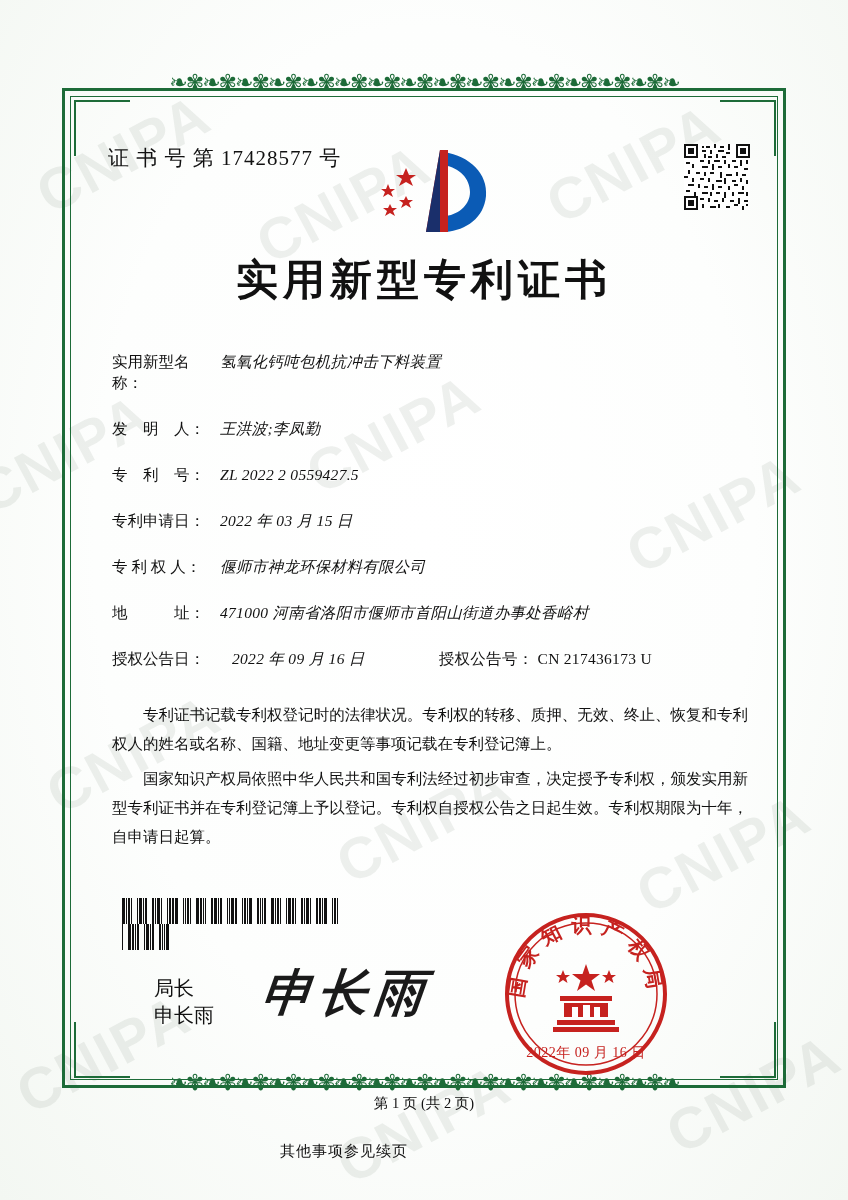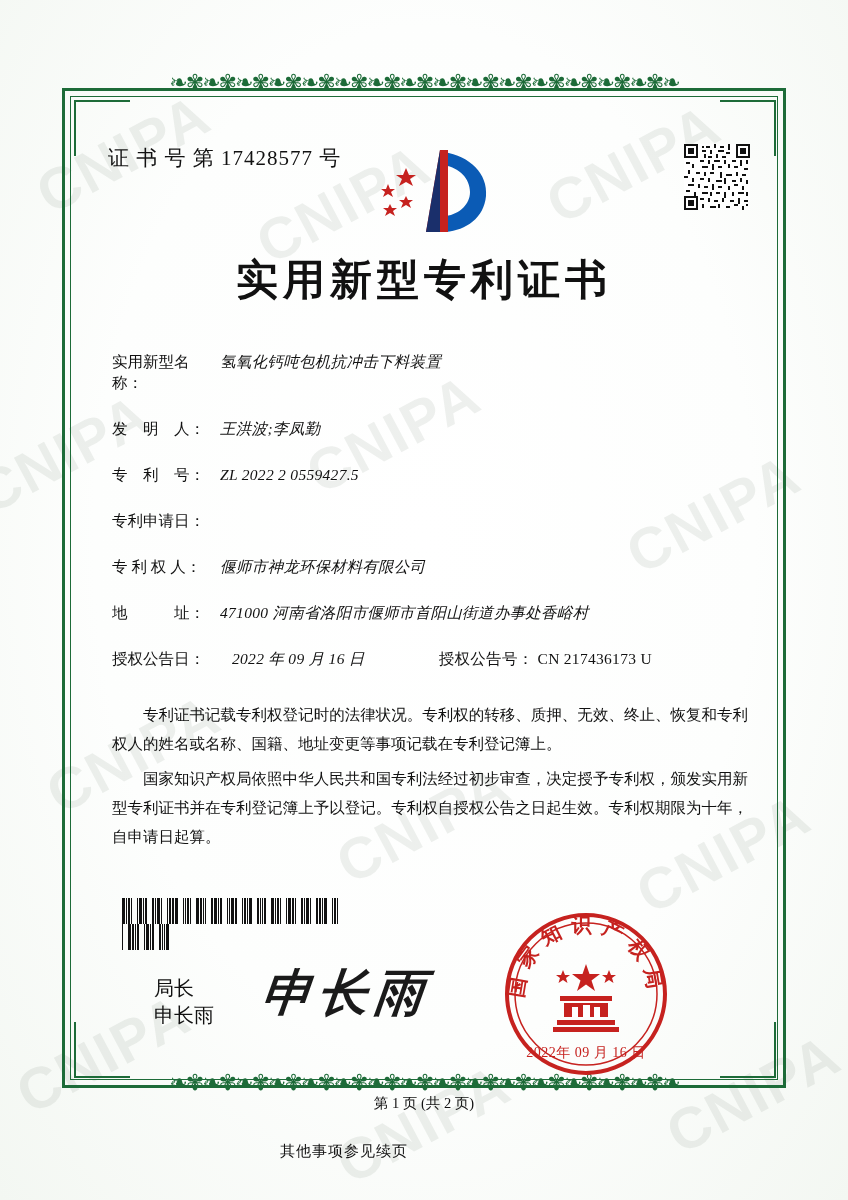--- a/index.html
+++ b/index.html
@@ -424,20 +424,21 @@
       <div class="field-value">王洪波;李凤勤</div>
     </div>
 
     <div class="field-row">
       <div class="field-label">专　利　号：</div>
       <div class="field-value">ZL 2022 2 0559427.5</div>
     </div>
 
     <div class="field-row">
       <div class="field-label">专利申请日：</div>
+      <div class="field-value">2022 年 03 月 15 日</div>
     </div>
 
     <div class="field-row">
       <div class="field-label">专 利 权 人：</div>
       <div class="field-value">偃师市神龙环保材料有限公司</div>
     </div>
 
     <div class="field-row">
       <div class="field-label">地　　　址：</div>
       <div class="field-value">471000 河南省洛阳市偃师市首阳山街道办事处香峪村</div>

